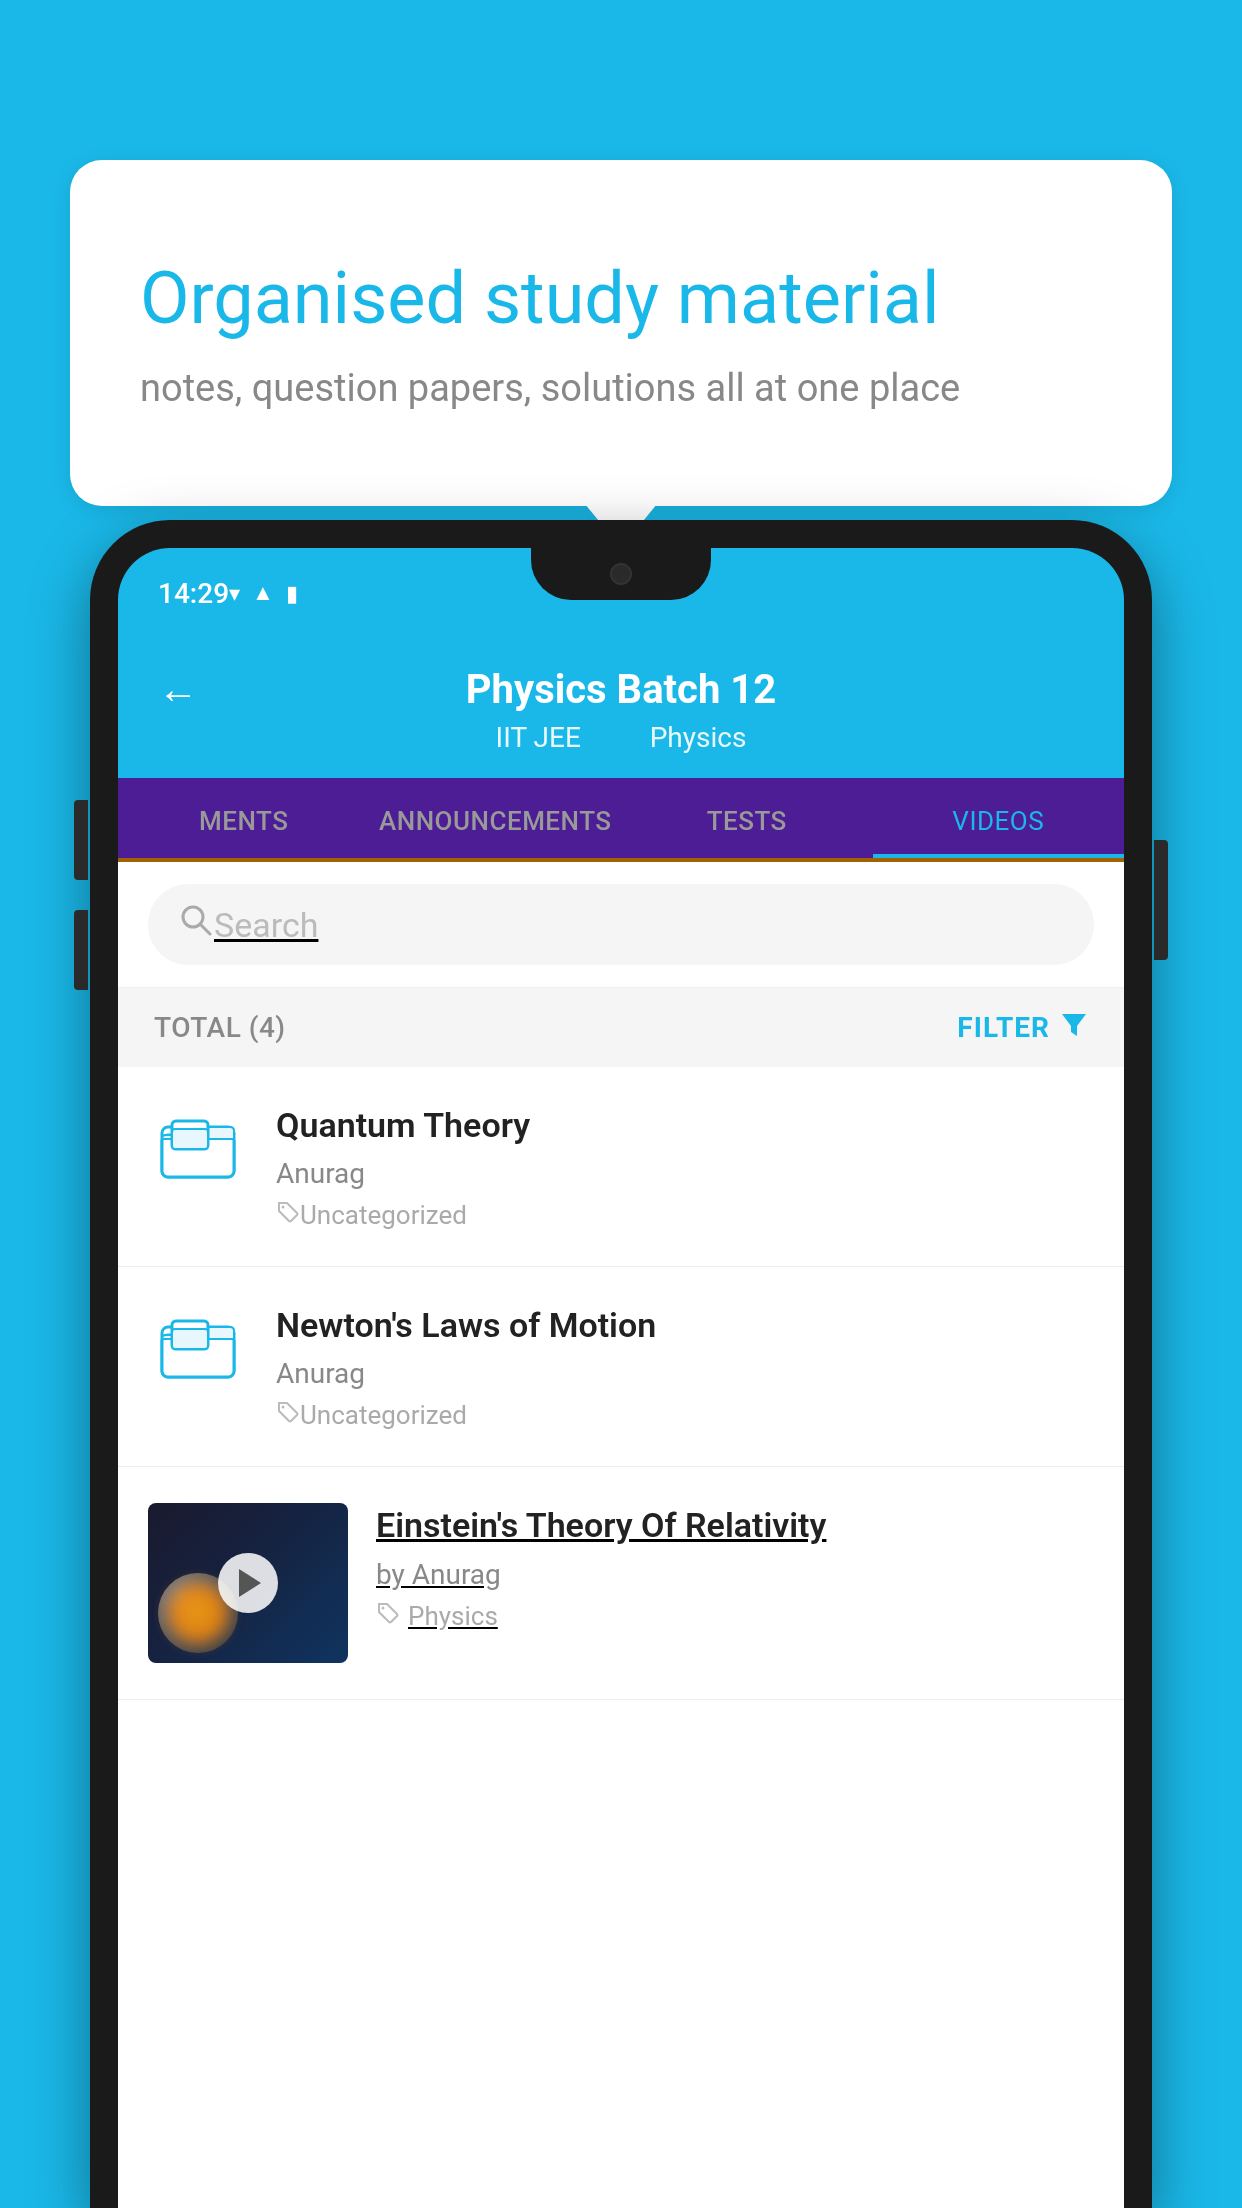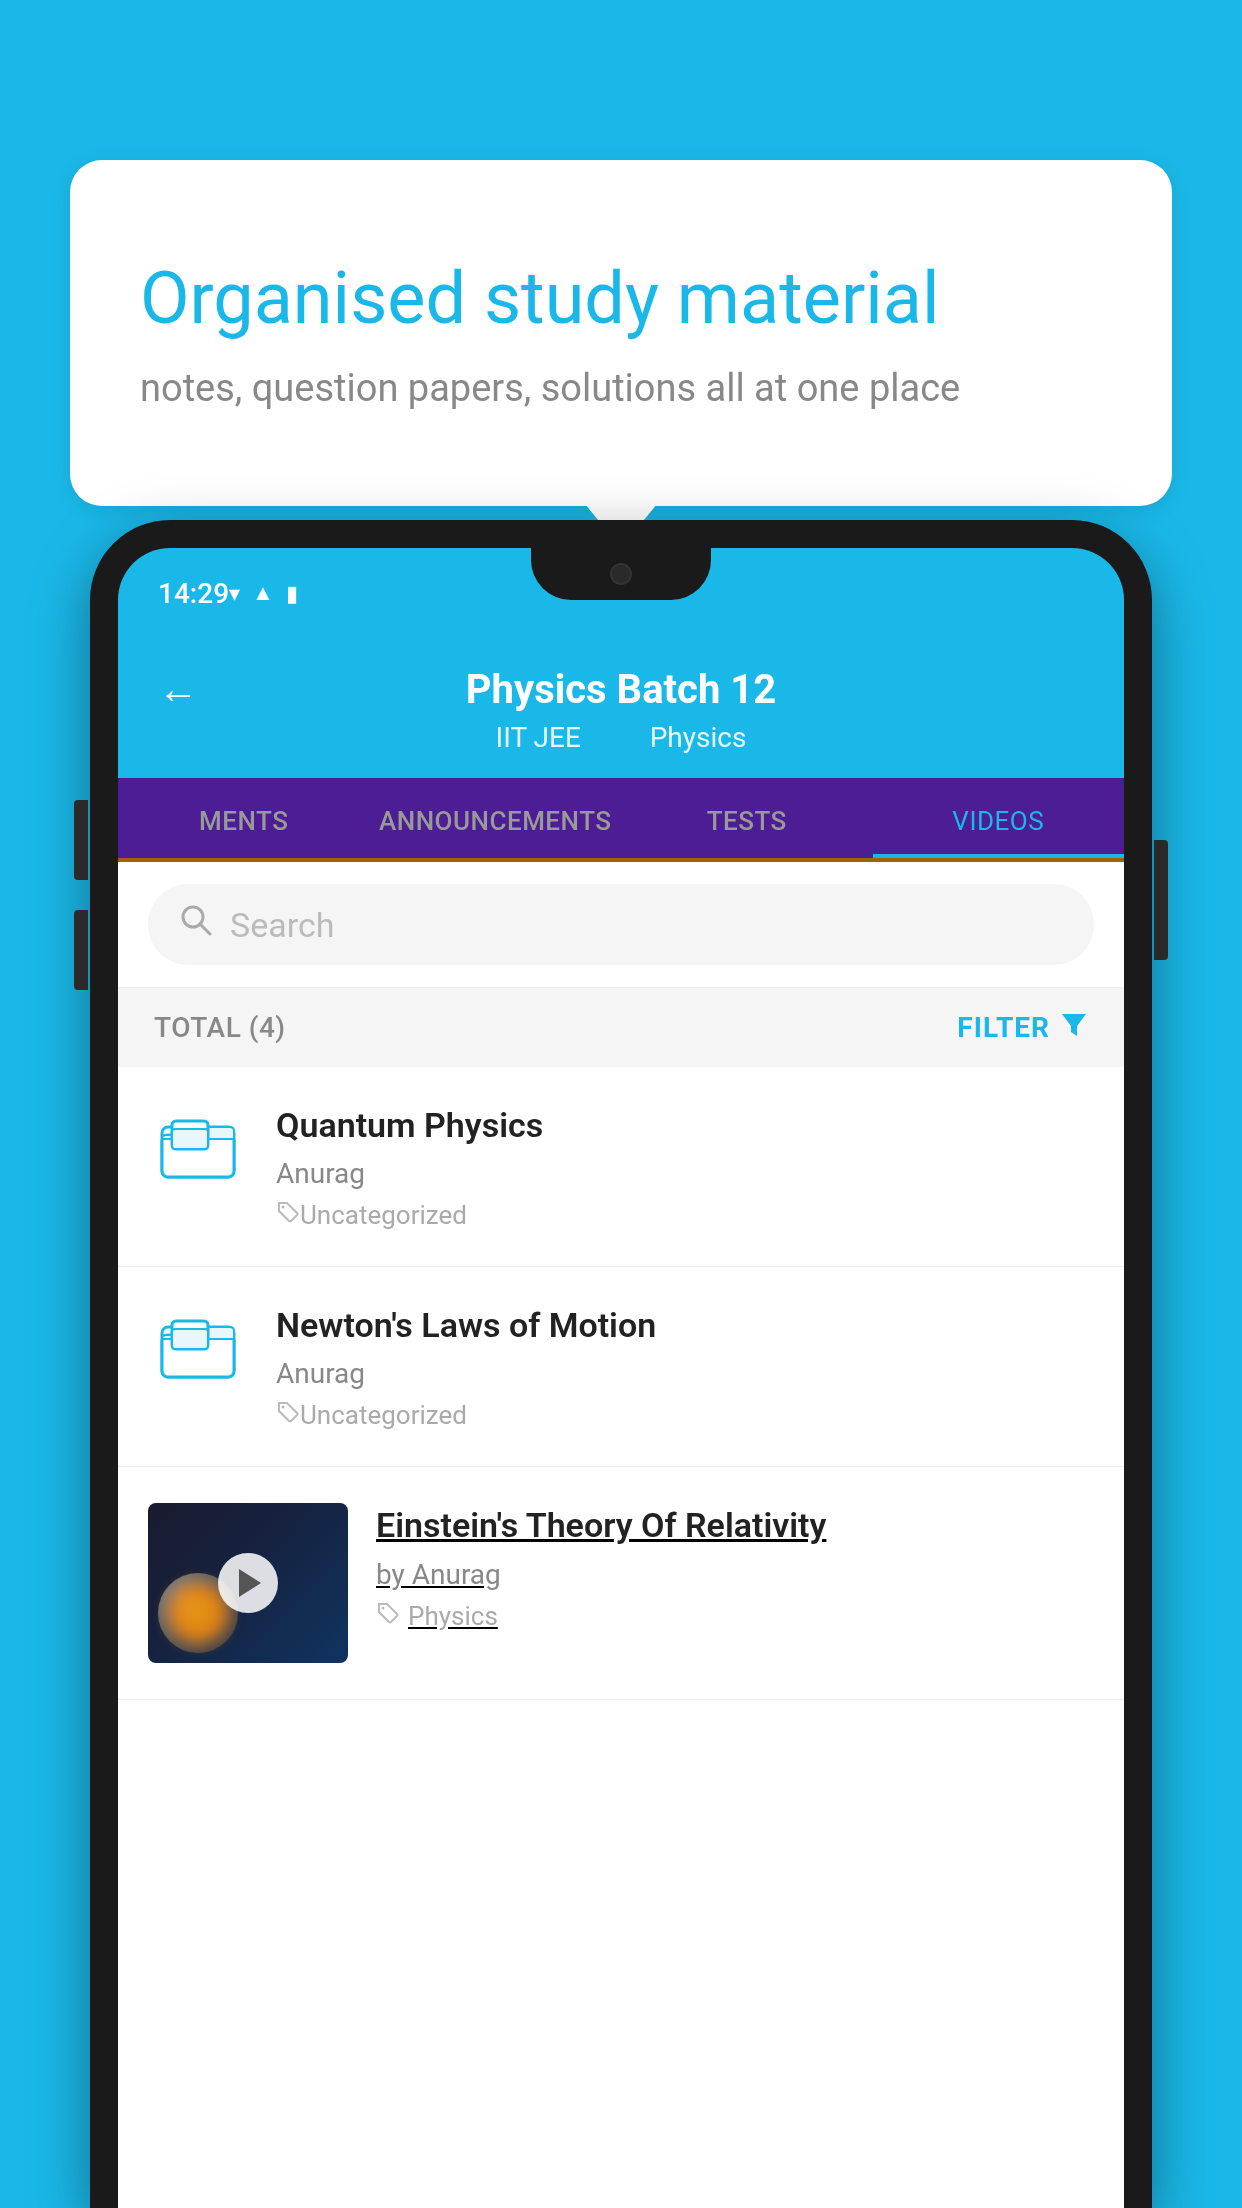--- a/index.html
+++ b/index.html
@@ -212,21 +212,21 @@
       padding: 22px 30px;
       border-bottom: 1px solid #f0f0f0;
     }
 
     .search-box {
       background: #f5f5f5;
       border-radius: 40px;
       display: flex;
       align-items: center;
       padding: 18px 30px;
-      gap: 16px;
+      text-decoration: underline;
     }
 
     .search-icon-svg {
       color: #aaa;
       font-size: 36px;
     }
 
     .search-placeholder {
       color: #bbb;
       font-size: 34px;
@@ -520,21 +520,21 @@
         <div class="video-thumb-icon">
           <svg class="folder-icon-svg" viewBox="0 0 80 80" fill="none">
             <rect x="4" y="20" width="72" height="50" rx="6" fill="white" stroke="#1ab8e8" stroke-width="3"></rect>
             <rect x="4" y="28" width="72" height="42" rx="6" fill="white" stroke="#1ab8e8" stroke-width="3"></rect>
             <path d="M4 32 Q4 28 8 28 L30 28 L36 20 L72 20 Q76 20 76 24 L76 32 Z" fill="#e8f7fd" stroke="#1ab8e8" stroke-width="2"></path>
             <rect x="14" y="14" width="36" height="28" rx="4" fill="white" stroke="#1ab8e8" stroke-width="3"></rect>
             <rect x="14" y="22" width="36" height="20" rx="3" fill="#e8f7fd" stroke="#1ab8e8" stroke-width="2"></rect>
           </svg>
         </div>
         <div class="video-info">
-          <div class="video-title">Quantum Physics</div>
+          <div class="video-title">Quantum Theory</div>
           <div class="video-author">Anurag</div>
           <div class="video-tag">
             <span>
               <svg width="24" height="24" viewBox="0 0 24 24" fill="none">
                 <path d="M3 3 L3 11 L13 21 Q14 22 15 21 L21 15 Q22 14 21 13 L11 3 Z" stroke="#bbb" stroke-width="2" fill="none"></path>
                 <circle cx="7" cy="7" r="1.5" fill="#bbb"></circle>
               </svg>
             </span>
             <span>Uncategorized</span>
           </div>

